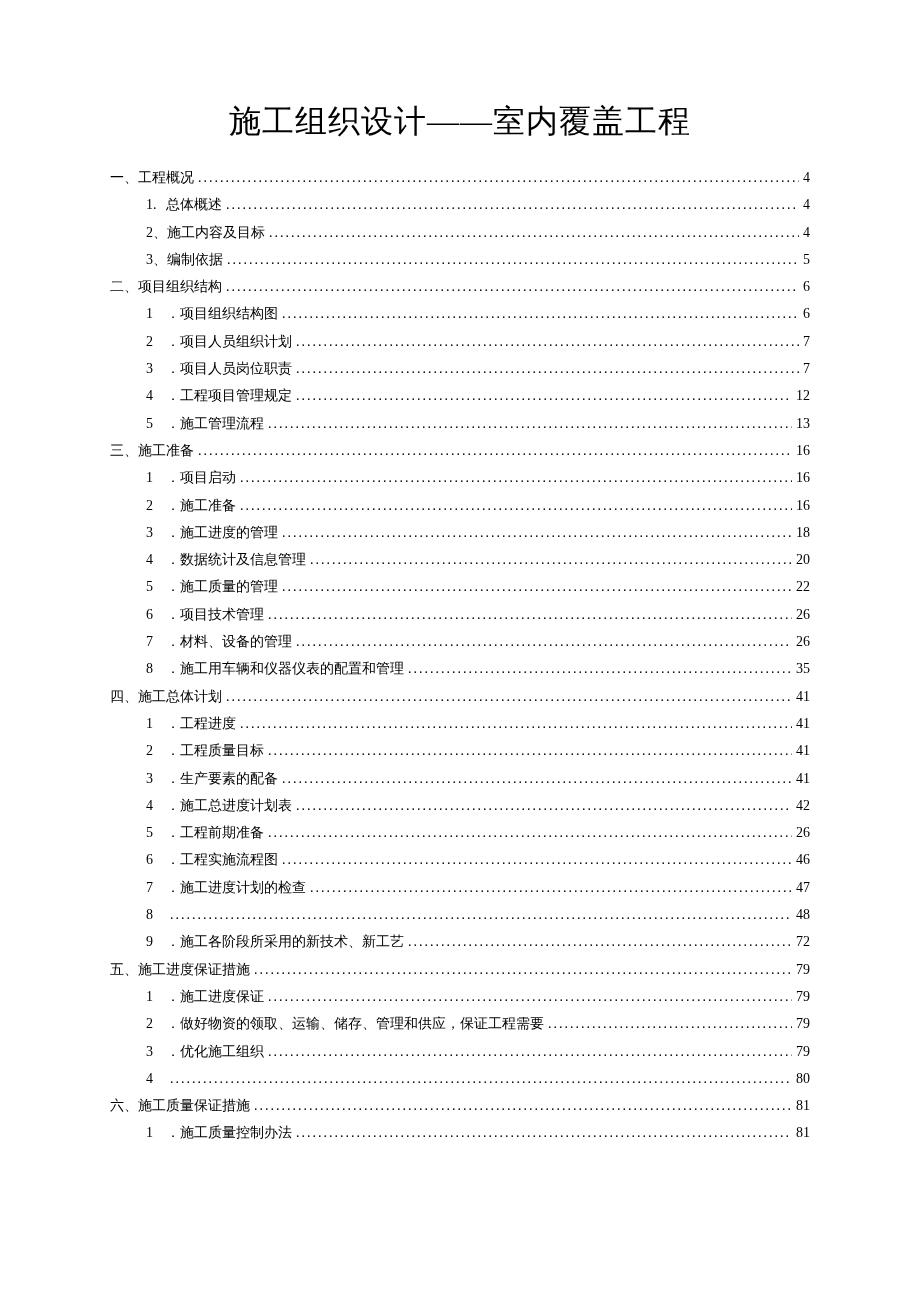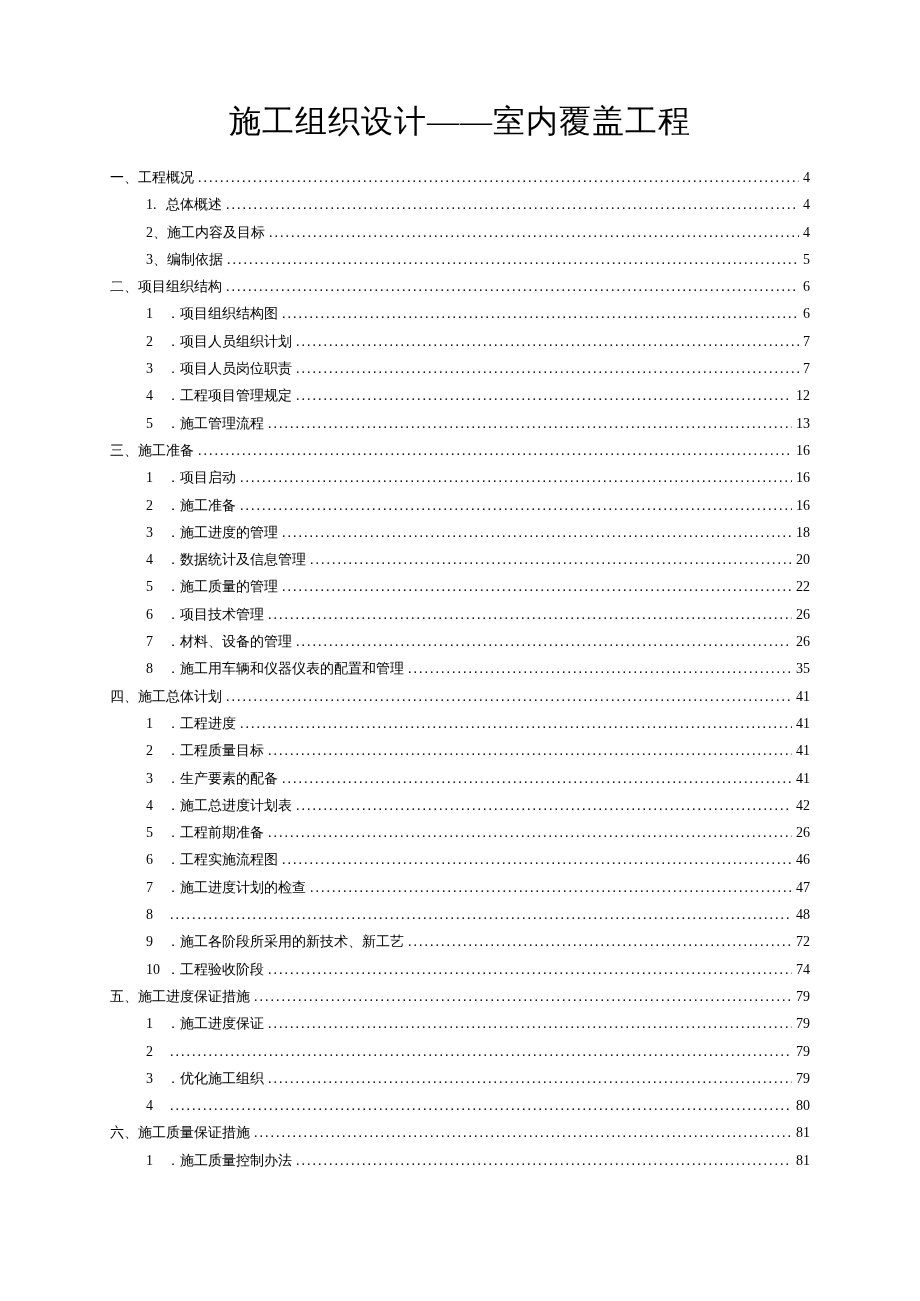--- a/index.html
+++ b/index.html
@@ -242,40 +242,35 @@
         <span class="toc-label toc-num">8</span>
         <span class="toc-leader"></span>
         <span class="toc-page">48</span>
       </div>
       <div class="toc-line level-2">
         <span class="toc-label toc-num">9</span>
         <span class="toc-label">．施工各阶段所采用的新技术、新工艺</span>
         <span class="toc-leader"></span>
         <span class="toc-page">72</span>
       </div>
-      <div class="toc-line level-2">
-        <span class="toc-label toc-num">10</span>
-        <span class="toc-label">．工程验收阶段</span>
-        <span class="toc-leader"></span>
-        <span class="toc-page">74</span>
-      </div>
       <div class="toc-line level-1">
         <span class="toc-label toc-num">五、</span>
         <span class="toc-label">施工进度保证措施</span>
         <span class="toc-leader"></span>
         <span class="toc-page">79</span>
       </div>
       <div class="toc-line level-2">
         <span class="toc-label toc-num">1</span>
         <span class="toc-label">．施工进度保证</span>
         <span class="toc-leader"></span>
         <span class="toc-page">79</span>
       </div>
       <div class="toc-line level-2">
         <span class="toc-label toc-num">2</span>
+        <span class="toc-label">．做好物资的领取、运输、储存、管理和供应，保证工程需要</span>
         <span class="toc-leader"></span>
         <span class="toc-page">79</span>
       </div>
       <div class="toc-line level-2">
         <span class="toc-label toc-num">3</span>
         <span class="toc-label">．优化施工组织</span>
         <span class="toc-leader"></span>
         <span class="toc-page">79</span>
       </div>
       <div class="toc-line level-2">

